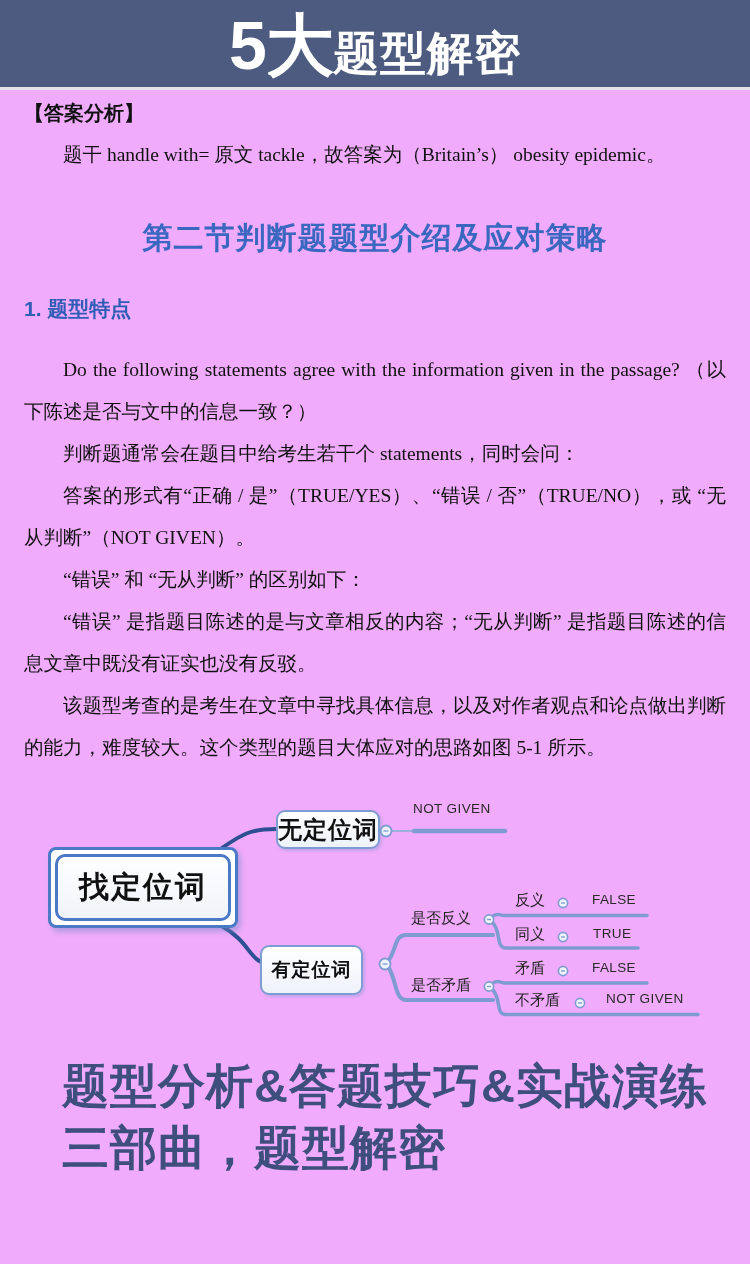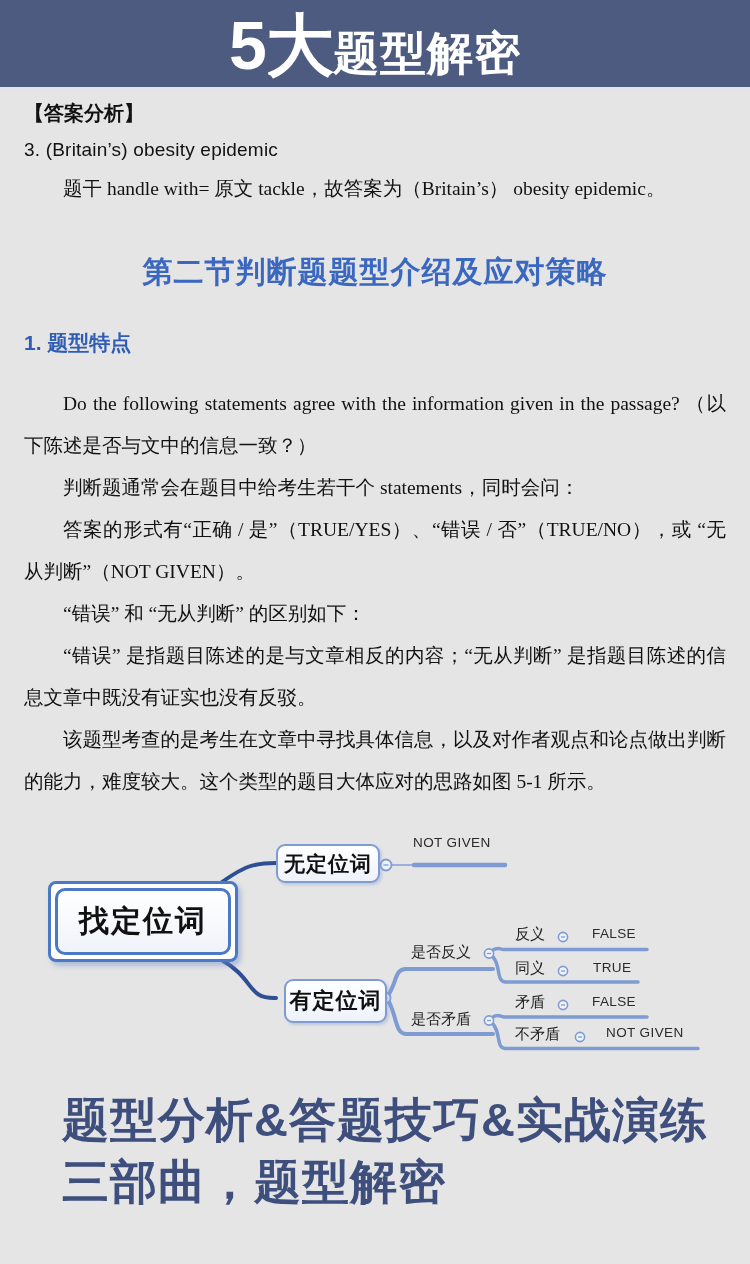--- a/index.html
+++ b/index.html
@@ -1,19 +1,19 @@
 <!DOCTYPE html>
 <html><head>
 <meta charset="utf-8">
 <style>
   * { margin:0; padding:0; box-sizing:border-box; }
   html,body { background:#ffffff; }
   .page {
     position:relative; width:750px; height:1264px; margin:0 auto;
-    background:#e5e5e5; overflow:hidden;
+    background:#f0abfc; overflow:hidden;
     font-family:"Liberation Sans", sans-serif; color:#1a1a1a;
   }
   
   .banner {
     height:90px; background:#4c5b7f; border-bottom:3px solid #e2e4e9;
     display:flex; align-items:baseline; justify-content:center; padding-top:10px;
   }
   .banner .big {
     color:#ffffff; font-size:68px; font-weight:800; letter-spacing:-1px;
     line-height:70px;
@@ -57,22 +57,22 @@
     position:absolute; left:48px; top:62px; width:190px; height:81px;
     border:3px solid #4b79c6; border-radius:8px; background:#ffffff;
     box-shadow:3px 4px 5px rgba(110,140,200,.45); padding:4px;
   }
   .node-main-inner {
     width:100%; height:100%; border:3px solid #4b79c6; border-radius:10px;
     background:linear-gradient(180deg,#ffffff 0%,#f0f3fa 100%);
     display:flex; align-items:center; justify-content:center;
     font-size:30px; font-weight:bold; color:#111; letter-spacing:2px;
   }
-  .node-no  { left:276px; top:25px;  width:104px; height:39px; font-size:21px; letter-spacing:1px; }
-  .node-yes { left:284px; top:160px; width:103px; height:44px; font-size:22px; letter-spacing:1px; }
+  .node-no  { left:276px; top:25px;  width:104px; height:39px; font-size:24px; letter-spacing:1px; }
+  .node-yes { left:260px; top:160px; width:103px; height:50px; font-size:19px; letter-spacing:1px; }
   .dlabel { position:absolute; white-space:nowrap; color:#222; }
   .dlabel-cn { font-size:15px; font-weight:normal; }
   .dlabel-en { font-size:13.5px; letter-spacing:.4px; color:#2a2a2a; }
   
   .footer-slogan {
     margin-top:18px; padding-left:62px; color:#3e4f7d;
     font-size:47px; font-weight:bold; line-height:62px; letter-spacing:1px;
   }
 </style>
 </head>
@@ -80,21 +80,20 @@
 
 <div class="page">
 
   <div class="banner">
     <span class="big">5大</span>
     <span class="rest">题型解密</span>
   </div>
 
   <div class="content">
     <div class="answer-label">【答案分析】</div>
-    <div class="answer-item">3. (Britain’s) obesity epidemic</div>
     <div class="answer-detail">题干 handle with= 原文 tackle，故答案为（Britain’s） obesity epidemic。</div>
 
     <div class="section-heading">
       <span class="sec-num">第二节</span><span>判断题题型介绍及应对策略</span>
     </div>
 
     <div class="sub-heading">1. 题型特点</div>
 
     <div class="paras">
       <p>Do the following statements agree with the information given in the passage? （以下陈述是否与文中的信息一致？）</p>

